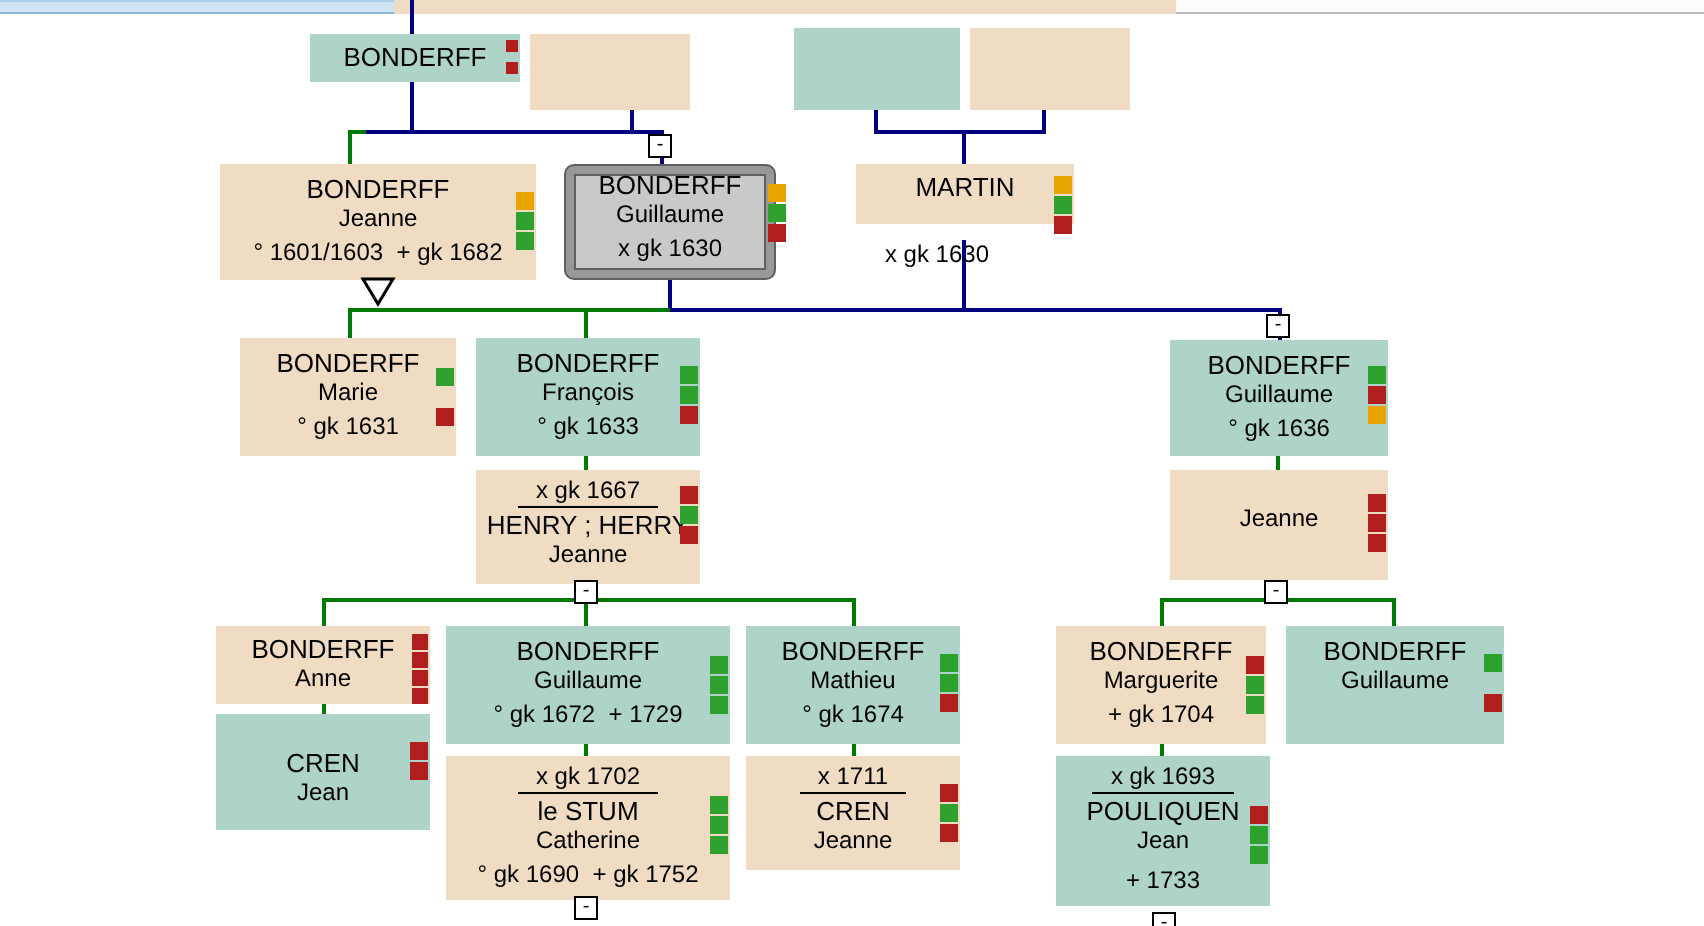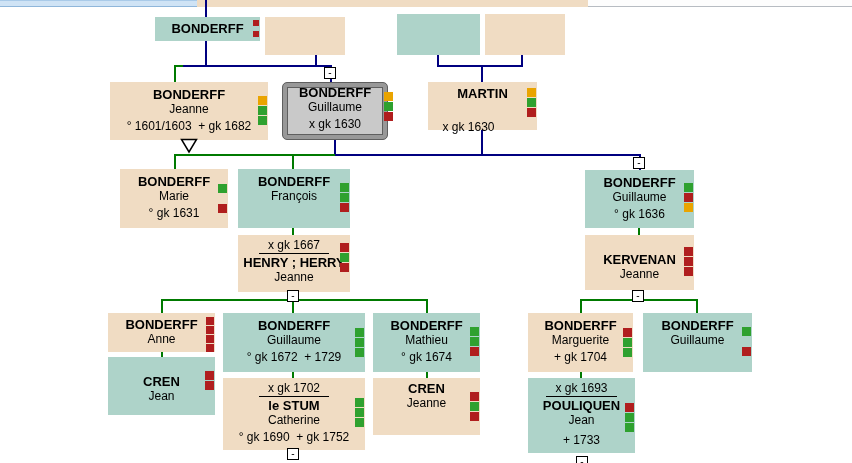--- a/index.html
+++ b/index.html
@@ -10,21 +10,21 @@
   .strip-blue{left:0;width:197px;background:#cfe3f5;border-bottom:1px solid #8fb6da;border-top:1px solid #a9cae8;}
   .strip-tan{left:197px;width:391px;background:#f0dcc3;}
   .strip-white{left:588px;width:264px;background:#fdfdfd;border-bottom:1px solid #b7bcc2;}
   
   .pbox{position:absolute;box-sizing:border-box;text-align:center;color:#000;
         font-size:12px;line-height:15px;}
   .male{background:#aed3c9;}
   .female{background:#f0dcc3;}
   .sel{background:#c9c9c9;border:1px solid #5f5f5f;border-radius:5px;
        box-shadow:inset 0 0 0 4px #989898,inset 0 0 0 5px #5f5f5f;}
-  .surname{font-weight:bold;font-size:13px;}
+  .surname{font-weight:normal;font-size:13px;}
   .detail{margin-top:2px;}
   .mline{margin-bottom:1px;}
   .mdate{display:inline-block;border-bottom:1px solid #000;padding:0 9px;}
   .pad5{padding-top:5px;} .pad4{padding-top:4px;} .pad3{padding-top:3px;}
   .pad17{padding-top:17px;} .pad2{padding-top:2px;}
   .oneline{line-height:23px;}
   
   .flags{position:absolute;right:1px;}
   .flag{display:block;width:9px;height:9px;margin-bottom:1px;}
   .flag-red{background:#b01e1e;} .flag-green{background:#2fa12f;}
@@ -110,21 +110,21 @@
     <div class="surname">BONDERFF</div>
     <div>Guillaume</div>
     <div class="detail">x gk 1630</div>
     <div class="flags" style="top:9px;right:-6px">
         <span class="flag flag-yellow"></span>
         <span class="flag flag-green"></span>
         <span class="flag flag-red"></span>
       </div>
   </div>
 
-  <div class="pbox female pad4" style="left:428px;top:82px;width:109px;height:48px">
+  <div class="pbox female pad4" style="left:428px;top:82px;width:109px;height:30px">
     <div class="surname">MARTIN</div>
     <div class="flags" style="top:6px">
         <span class="flag flag-yellow"></span>
         <span class="flag flag-green"></span>
         <span class="flag flag-red"></span>
       </div>
   </div>
   <div class="belowtext" style="left:414px;top:120px;width:109px">x gk 1630</div>
 
   <div class="pbox female pad5" style="left:120px;top:169px;width:108px;height:59px">
@@ -134,20 +134,21 @@
     <div class="flags" style="top:15px">
         <span class="flag flag-green"></span>
         <span class="flag flag-gap"></span>
         <span class="flag flag-red"></span>
       </div>
   </div>
 
   <div class="pbox male pad5" style="left:238px;top:169px;width:112px;height:59px">
     <div class="surname">BONDERFF</div>
     <div>François</div>
+    <div class="detail">° gk 1633</div>
     <div class="flags" style="top:14px">
         <span class="flag flag-green"></span>
         <span class="flag flag-green"></span>
         <span class="flag flag-red"></span>
       </div>
   </div>
 
   <div class="pbox female pad3" style="left:238px;top:235px;width:112px;height:57px">
     <div class="mline"><span class="mdate">x gk 1667</span></div>
     <div class="surname">HENRY ; HERRY</div>
@@ -164,21 +165,20 @@
     <div>Guillaume</div>
     <div class="detail">° gk 1636</div>
     <div class="flags" style="top:13px">
         <span class="flag flag-green"></span>
         <span class="flag flag-red"></span>
         <span class="flag flag-yellow"></span>
       </div>
   </div>
 
   <div class="pbox female pad17" style="left:585px;top:235px;width:109px;height:55px">
-    <div class="surname">KERVENAN</div>
     <div>Jeanne</div>
     <div class="flags" style="top:12px">
         <span class="flag flag-red"></span>
         <span class="flag flag-red"></span>
         <span class="flag flag-red"></span>
       </div>
   </div>
 
   <div class="pbox female pad4" style="left:108px;top:313px;width:107px;height:39px">
     <div class="surname">BONDERFF</div>
@@ -228,20 +228,21 @@
     <div>Mathieu</div>
     <div class="detail">° gk 1674</div>
     <div class="flags" style="top:14px">
         <span class="flag flag-green"></span>
         <span class="flag flag-green"></span>
         <span class="flag flag-red"></span>
       </div>
   </div>
 
   <div class="pbox female pad3" style="left:373px;top:378px;width:107px;height:57px">
+    <div class="mline"><span class="mdate">x 1711</span></div>
     <div class="surname">CREN</div>
     <div>Jeanne</div>
     <div class="flags" style="top:14px">
         <span class="flag flag-red"></span>
         <span class="flag flag-green"></span>
         <span class="flag flag-red"></span>
       </div>
   </div>
 
   <div class="pbox female pad5" style="left:528px;top:313px;width:105px;height:59px">

